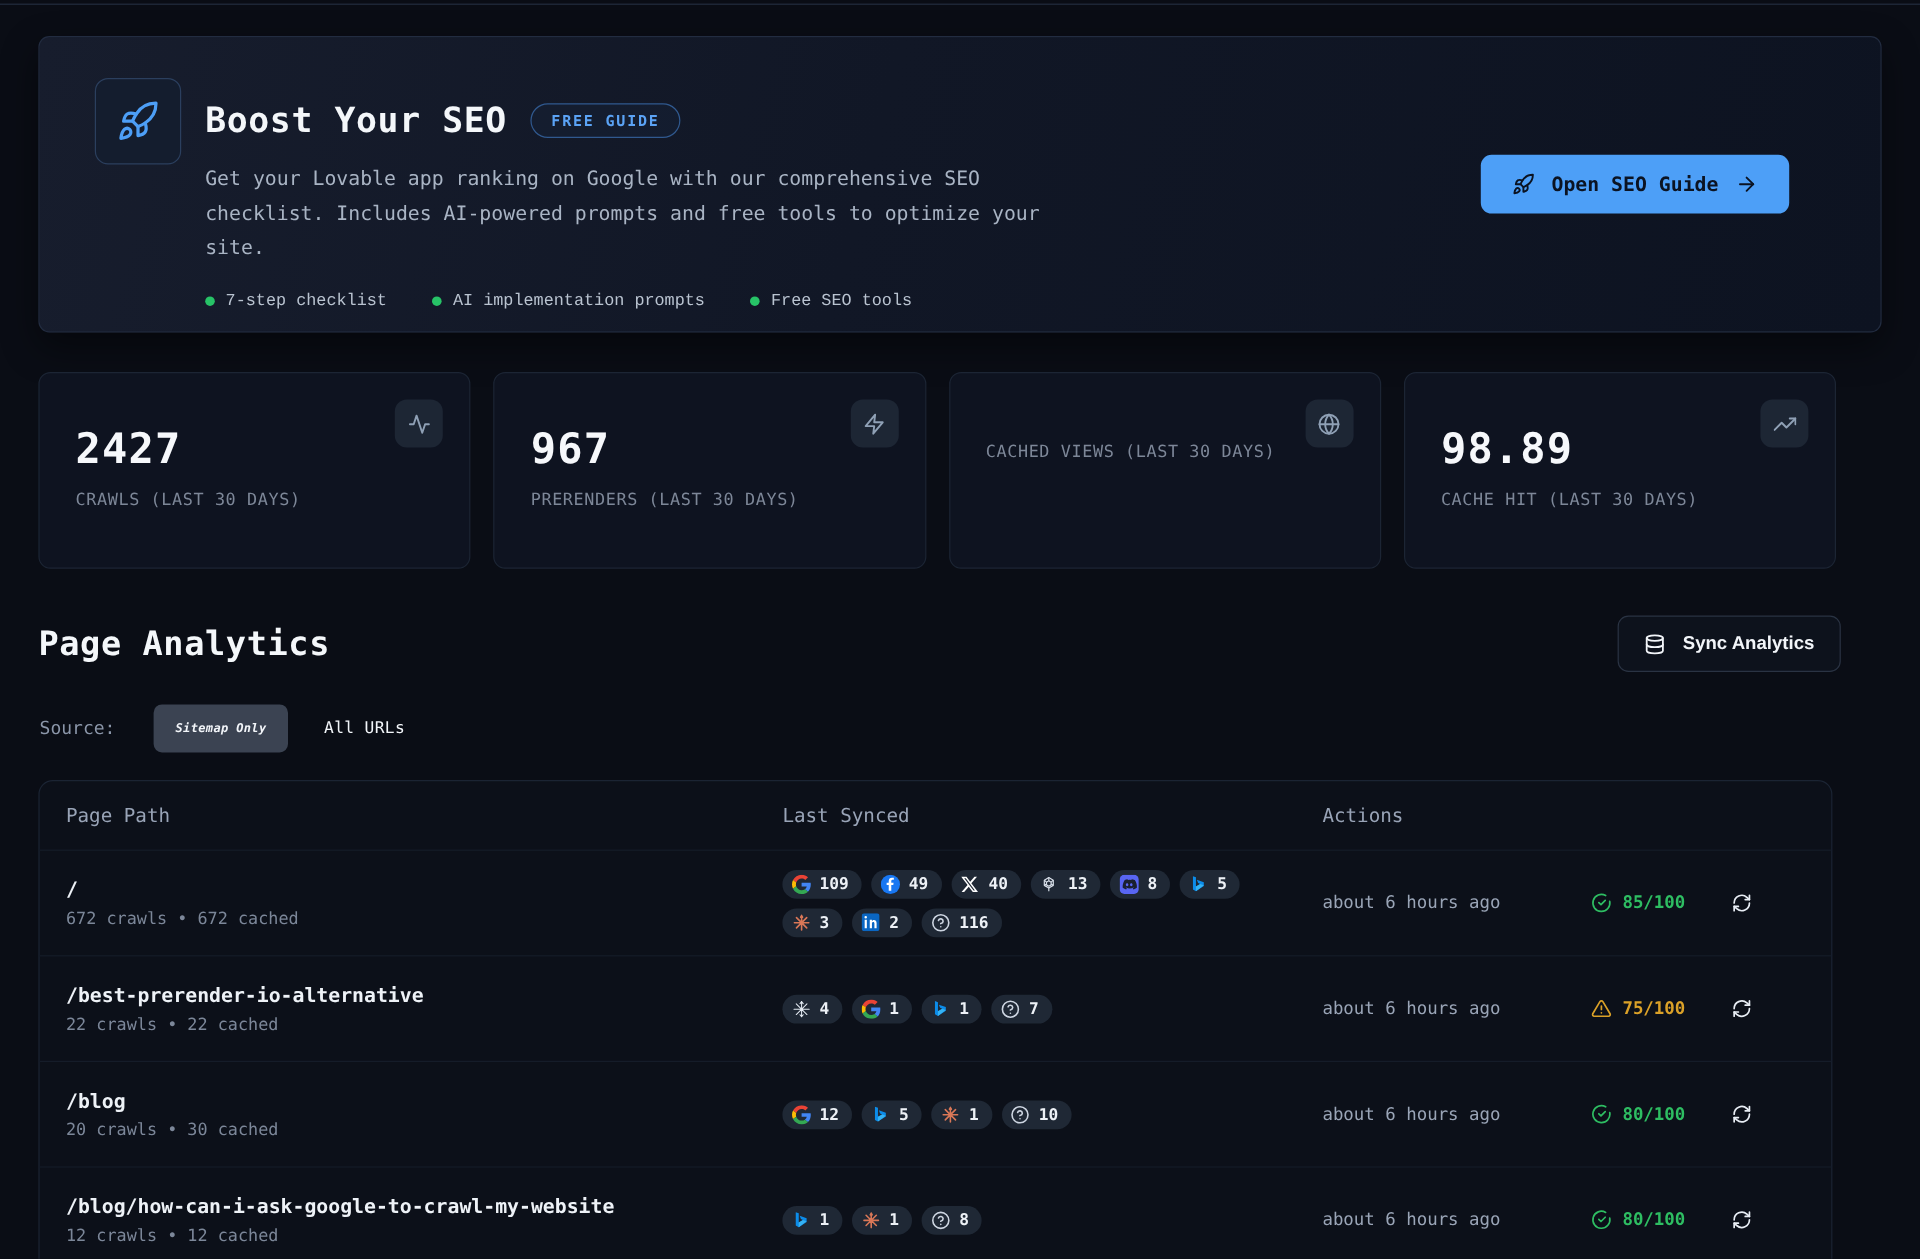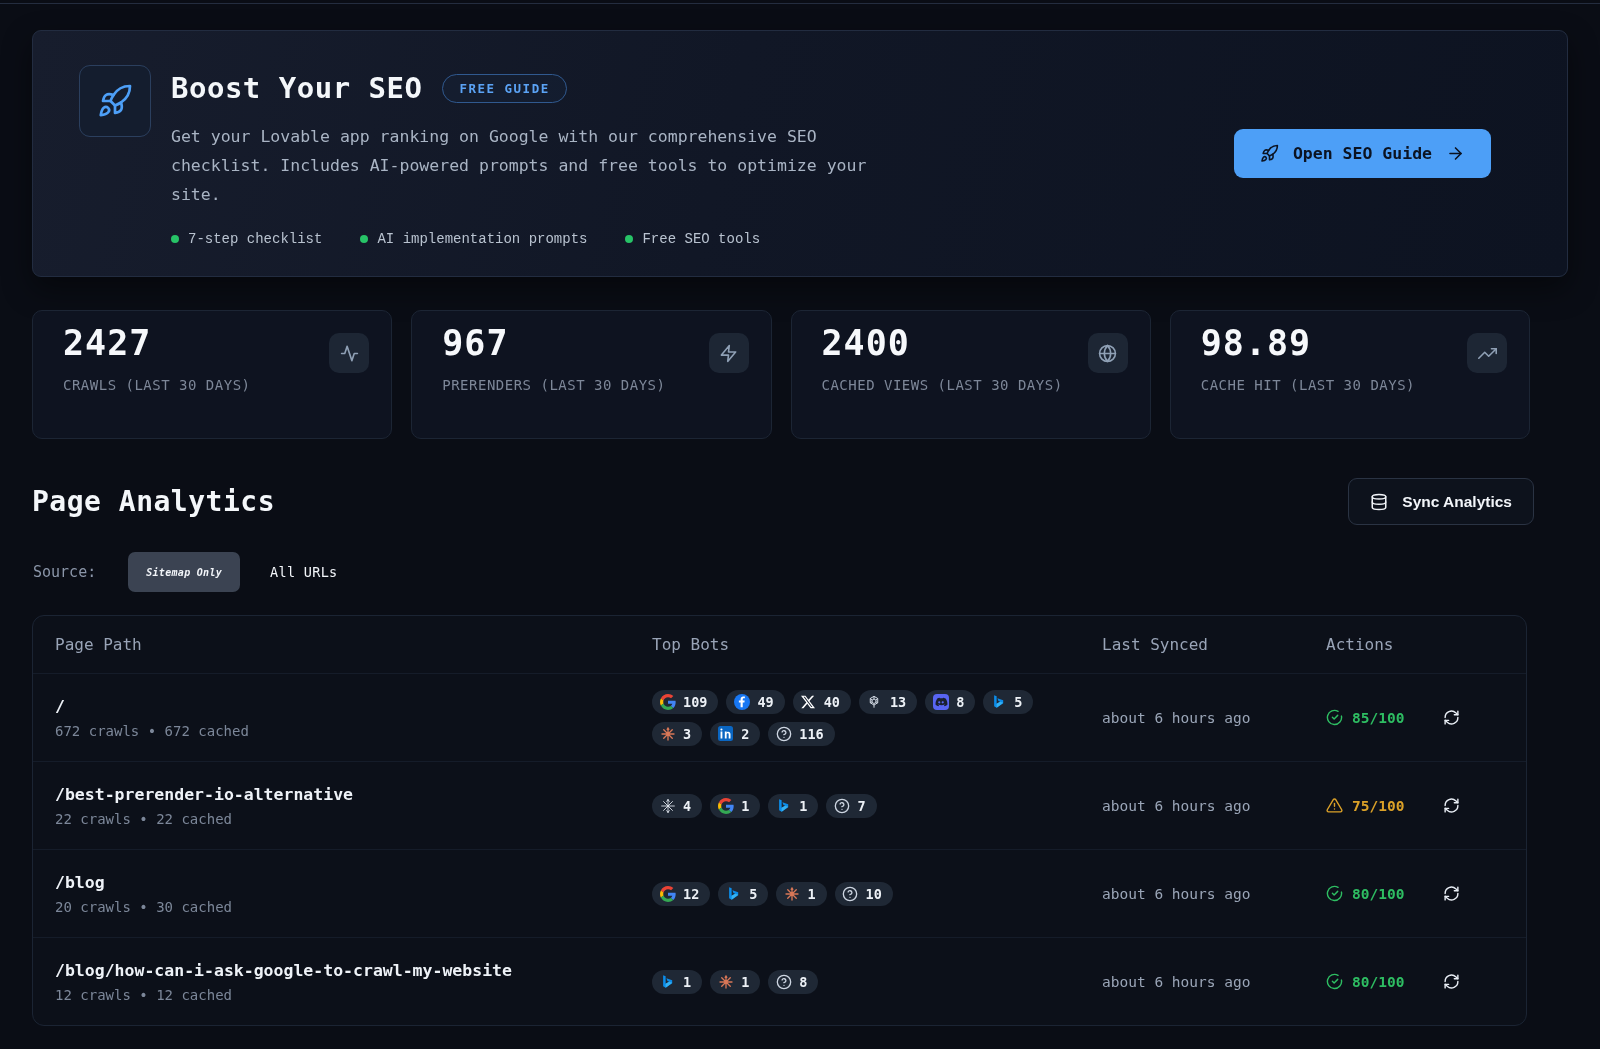--- a/index.html
+++ b/index.html
@@ -21,21 +21,21 @@
     border-radius:9px;
     background:linear-gradient(105deg,#171d2d 0%,#111726 45%,#0d1321 100%);
     box-shadow:0 12px 30px rgba(0,0,0,.45);
   }
   .banner-icon-box {
     position:absolute; left:46px; top:34px;
     width:72px; height:72px; border-radius:11px;
     background:#141d2e; border:1px solid #2b3f5e;
     display:flex; align-items:center; justify-content:center;
   }
-  .banner-body { position:absolute; left:138px; top:40px; }
+  .banner-body { position:absolute; left:138px; top:52px; }
   .banner-title-row { display:flex; align-items:center; gap:20px; }
   .banner-title { font-size:29px; font-weight:bold; color:#f4f7fa; letter-spacing:.5px; }
   .free-badge {
     border:1.5px solid #30598f; color:#5ba3f5; border-radius:999px;
     font-size:12.5px; font-weight:bold; letter-spacing:1.5px;
     padding:6px 16px; background:rgba(23,37,60,.35);
   }
   .banner-desc {
     margin-top:17px; width:712px;
     font-size:16.5px; line-height:29px; color:#a9b4c4;
@@ -52,23 +52,23 @@
     font-family:"DejaVu Sans Mono", monospace;
     font-size:16.5px; font-weight:bold;
   }
 
   
   .stats {
     margin:33px 70px 0 32px;
     display:grid; grid-template-columns:repeat(4,1fr); gap:19px;
   }
   .stat-card {
-    position:relative; height:129px;
+    position:relative; height:164px;
     background:#0e1320; border:1px solid #1c2534; border-radius:10px;
-    padding:12px 22px 0 30px;
+    padding:44px 22px 0 30px;
   }
   .stat-value { font-size:35px; font-weight:bold; color:#f6f8fb; letter-spacing:1px; }
   .stat-label { margin-top:14px; font-size:14px; letter-spacing:.5px; color:#7d8798; }
   .stat-chip {
     position:absolute; top:22px; right:22px;
     width:40px; height:40px; border-radius:10px; background:#1d2634;
     display:flex; align-items:center; justify-content:center;
   }
 
   
@@ -204,21 +204,20 @@
   <div class="stat-card">
     <div class="stat-value">967</div>
     <div class="stat-label">PRERENDERS (LAST 30 DAYS)</div>
     <div class="stat-chip">
       <svg width="19" height="19" viewBox="0 0 24 24" fill="none" stroke="#8fa0b5" stroke-width="2" stroke-linecap="round" stroke-linejoin="round">
           <path d="M13 2 3 14h9l-1 8 10-12h-9l1-8z"></path>
         </svg>
     </div>
   </div>
   <div class="stat-card">
-    <div class="stat-value">2400</div>
     <div class="stat-label">CACHED VIEWS (LAST 30 DAYS)</div>
     <div class="stat-chip">
       <svg width="19" height="19" viewBox="0 0 24 24" fill="none" stroke="#8fa0b5" stroke-width="2" stroke-linecap="round" stroke-linejoin="round">
           <circle cx="12" cy="12" r="10"></circle>
           <path d="M12 2a14.5 14.5 0 0 0 0 20 14.5 14.5 0 0 0 0-20"></path>
           <path d="M2 12h20"></path>
         </svg>
     </div>
   </div>
   <div class="stat-card">
@@ -249,21 +248,20 @@
 
 <div class="source-row">
   <span class="source-label">Source:</span>
   <button class="source-pill">Sitemap Only</button>
   <button class="source-plain">All URLs</button>
 </div>
 
 <section class="table">
   <div class="thead">
     <span>Page Path</span>
-    <span>Top Bots</span>
     <span>Last Synced</span>
     <span>Actions</span>
   </div>
   <div id="tbody">
       <div class="trow">
         <div class="cell-path">
           <div class="path">/</div>
           <div class="meta">672 crawls • 672 cached</div>
         </div>
         <div class="bots">

